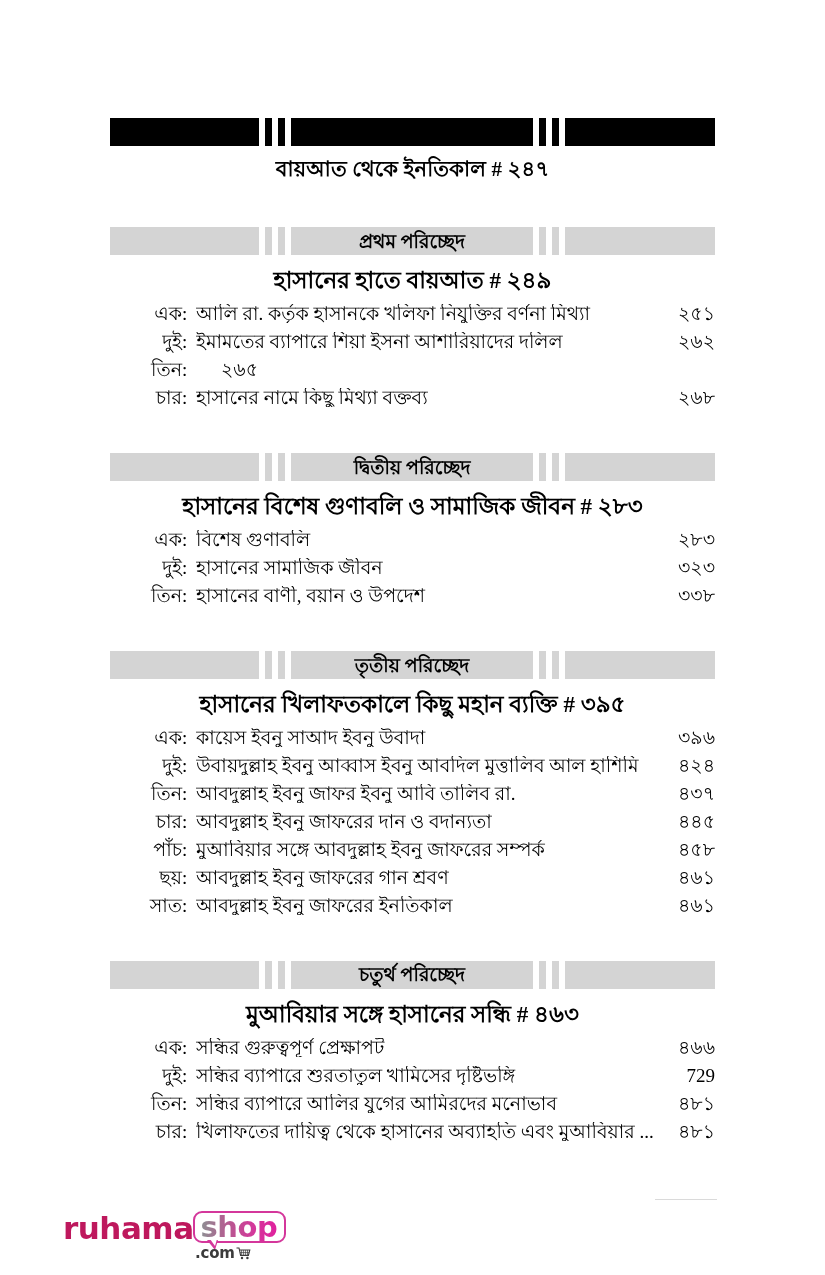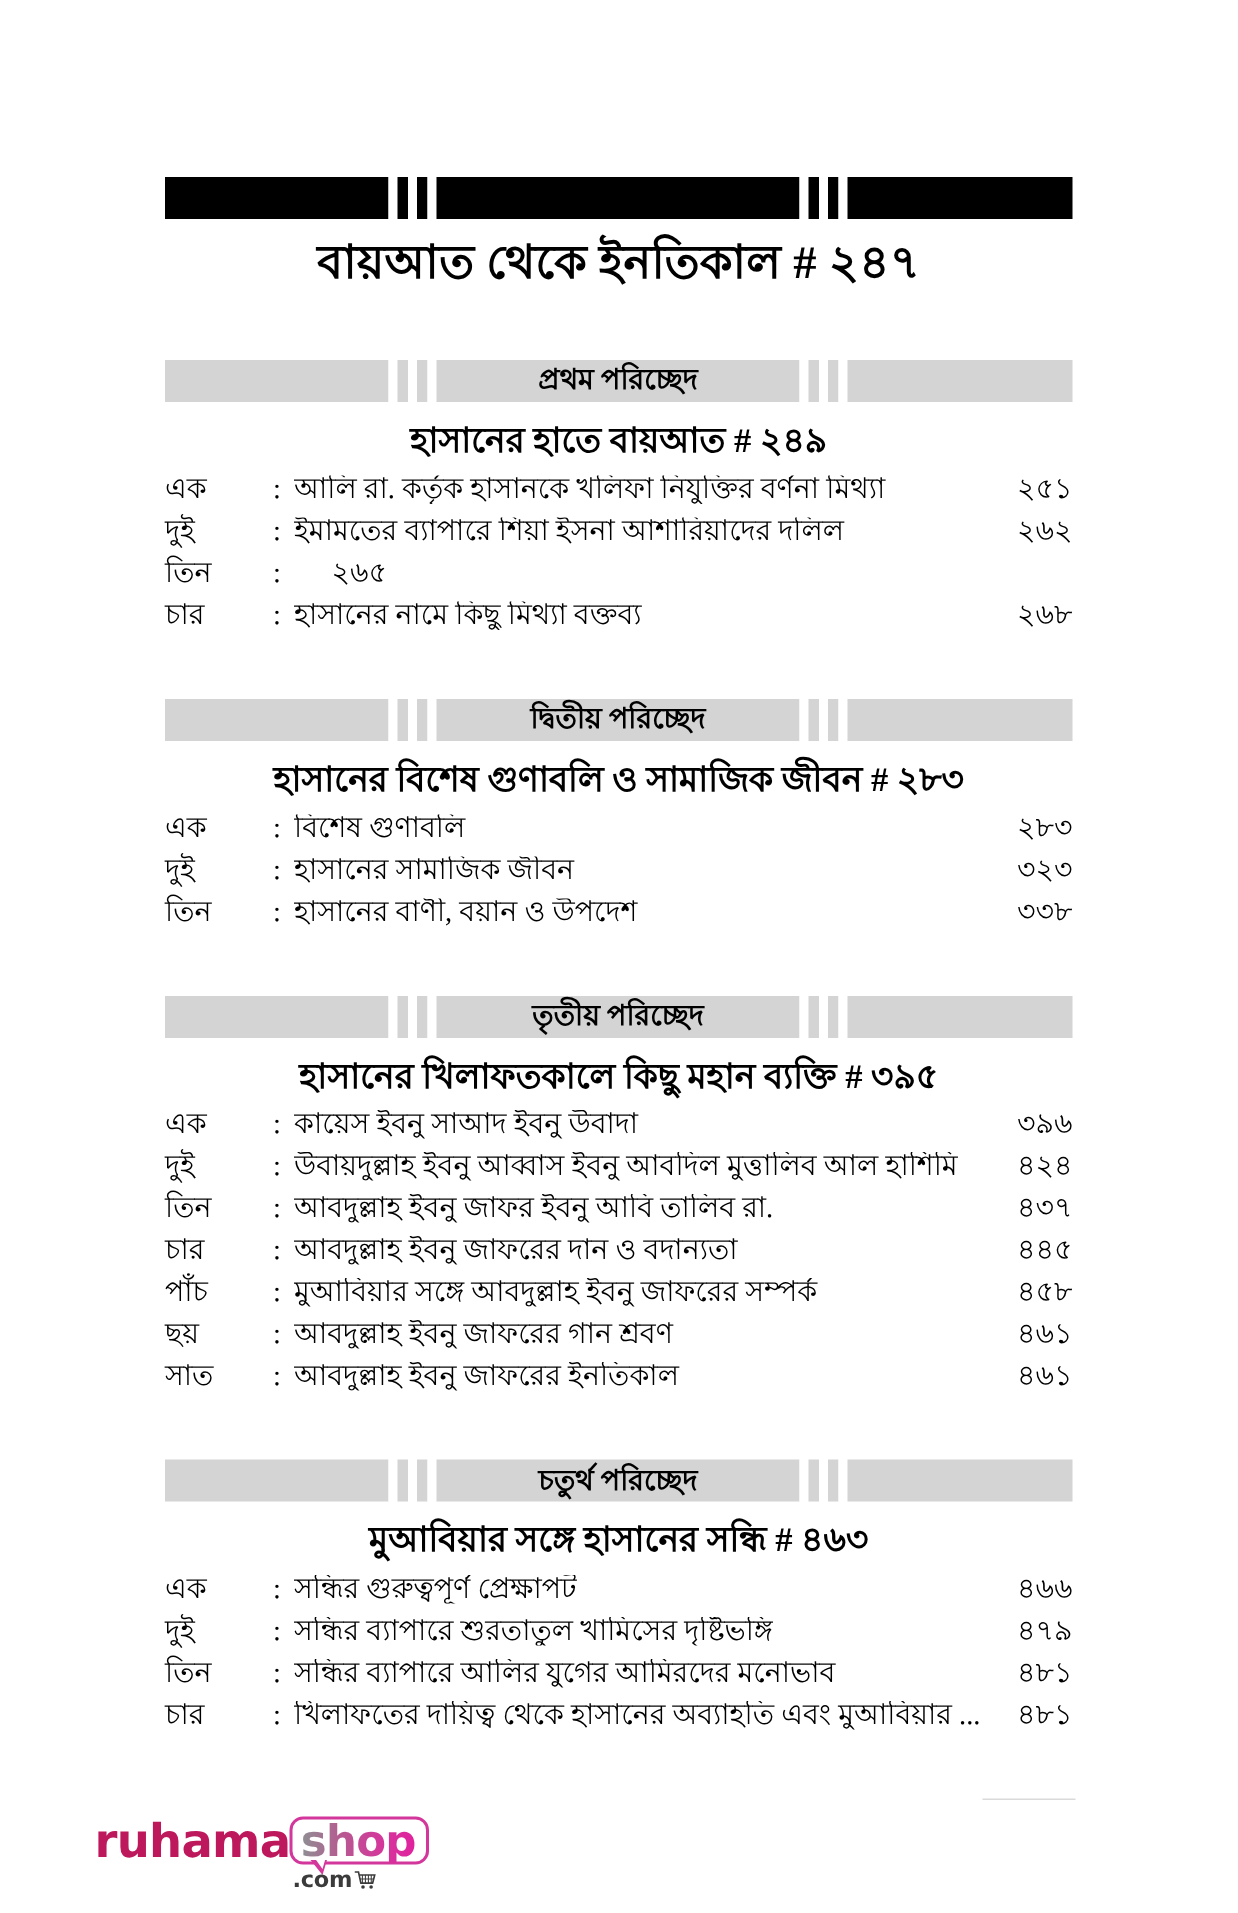--- a/index.html
+++ b/index.html
@@ -49,21 +49,21 @@
   .sep-group {
     display: flex;
     flex: 0 0 auto;
     height: 28px;
   }
   .sep-gap { width: 6px; background: #ffffff; }
   .sep-bar { width: 7px; background: #000000; }
 
   .doc-title {
     text-align: center;
-    font-size: 31px;
+    font-size: 21px;
     font-weight: bold;
     letter-spacing: 0.2px;
     margin: 10px 0 0 0;
     line-height: 1.25;
   }
 
   
   .section { margin-top: 40px; }
   .section:first-of-type { margin-top: 44px; }
 
@@ -103,21 +103,21 @@
   .entry {
     display: flex;
     align-items: baseline;
     font-size: 19px;
     line-height: 1.0;
     padding: 4px 0 5px 0;
     white-space: nowrap;
   }
   .entry-num {
     flex: 0 0 72px;
-    text-align: left;
+    text-align: right;
   }
   .entry-colon {
     flex: 0 0 14px;
     text-align: left;
   }
   .entry-text {
     flex: 1 1 auto;
     overflow: hidden;
     text-overflow: clip;
   }
@@ -434,21 +434,21 @@
             <div class="entry">
               <span class="entry-num">এক</span>
               <span class="entry-colon">:</span>
               <span class="entry-text">সন্ধির গুরুত্বপূর্ণ প্রেক্ষাপট</span>
               <span class="entry-page">৪৬৬</span>
             </div>
             <div class="entry">
               <span class="entry-num">দুই</span>
               <span class="entry-colon">:</span>
               <span class="entry-text">সন্ধির ব্যাপারে শুরতাতুল খামিসের দৃষ্টিভঙ্গি</span>
-              <span class="entry-page">৪৭৯</span>
+              <span class="entry-page">729</span>
             </div>
             <div class="entry">
               <span class="entry-num">তিন</span>
               <span class="entry-colon">:</span>
               <span class="entry-text">সন্ধির ব্যাপারে আলির যুগের আমিরদের মনোভাব</span>
               <span class="entry-page">৪৮১</span>
             </div>
             <div class="entry">
               <span class="entry-num">চার</span>
               <span class="entry-colon">:</span>

